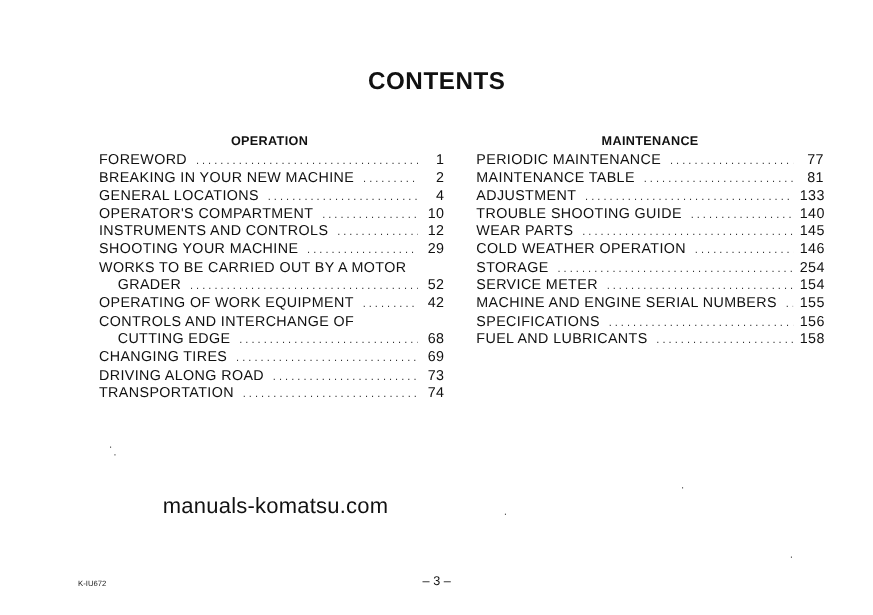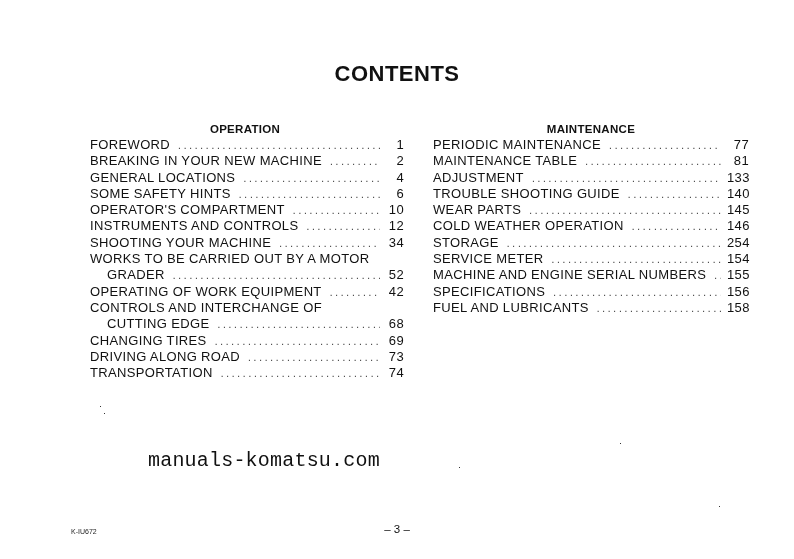--- a/index.html
+++ b/index.html
@@ -79,21 +79,20 @@
     .col-left .page { width: 18px; }
     .col-right .page { width: 22px; }
     .toc-line.indent .label { padding-left: 17px; }
     .watermark {
       position: absolute;
       left: 148px;
       top: 449px;
       font-size: 20px;
       color: #111111;
       letter-spacing: 0.2px;
-      font-family: Liberation Mono, monospace;
     }
     .doc-code {
       position: absolute;
       left: 71px;
       top: 528px;
       font-size: 7px;
       color: #222222;
     }
     .page-number {
       position: absolute;
@@ -127,38 +126,33 @@
       <span class="label">BREAKING IN YOUR NEW MACHINE</span>
       <span class="leader"></span>
       <span class="page">2</span>
     </li>
     <li class="toc-line">
       <span class="label">GENERAL LOCATIONS</span>
       <span class="leader"></span>
       <span class="page">4</span>
     </li>
     <li class="toc-line">
-      <span class="label">SOME SAFETY HINTS</span>
-      <span class="leader"></span>
-      <span class="page">6</span>
-    </li>
-    <li class="toc-line">
       <span class="label">OPERATOR'S COMPARTMENT</span>
       <span class="leader"></span>
       <span class="page">10</span>
     </li>
     <li class="toc-line">
       <span class="label">INSTRUMENTS AND CONTROLS</span>
       <span class="leader"></span>
       <span class="page">12</span>
     </li>
     <li class="toc-line">
       <span class="label">SHOOTING YOUR MACHINE</span>
       <span class="leader"></span>
-      <span class="page">34</span>
+      <span class="page">29</span>
     </li>
     <li class="toc-line continuation">
       <span class="label">WORKS TO BE CARRIED OUT BY A MOTOR</span>
 
     </li>
     <li class="toc-line indent">
       <span class="label">GRADER</span>
       <span class="leader"></span>
       <span class="page">52</span>
     </li>

